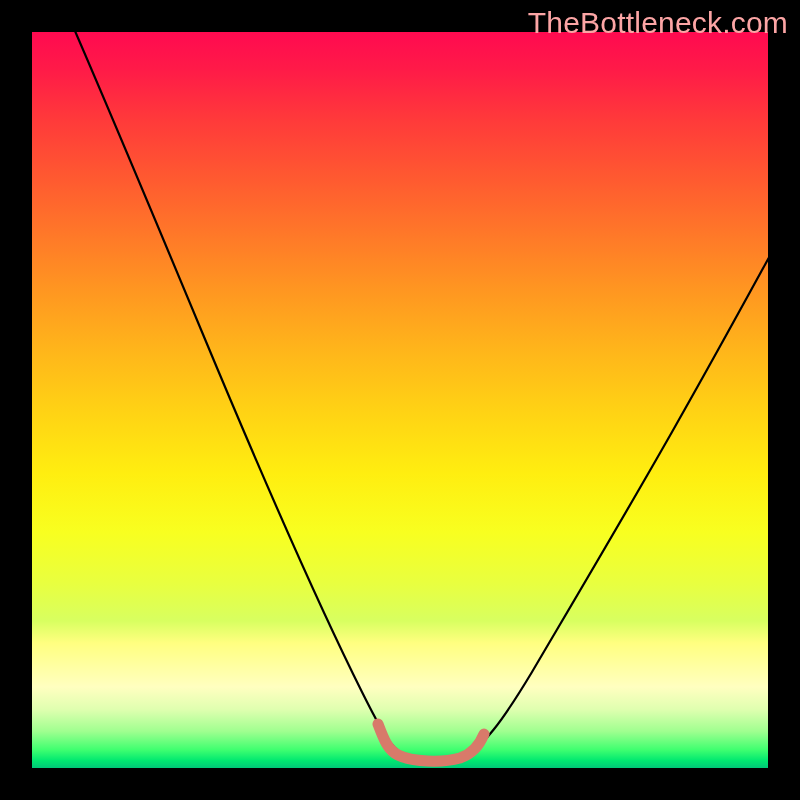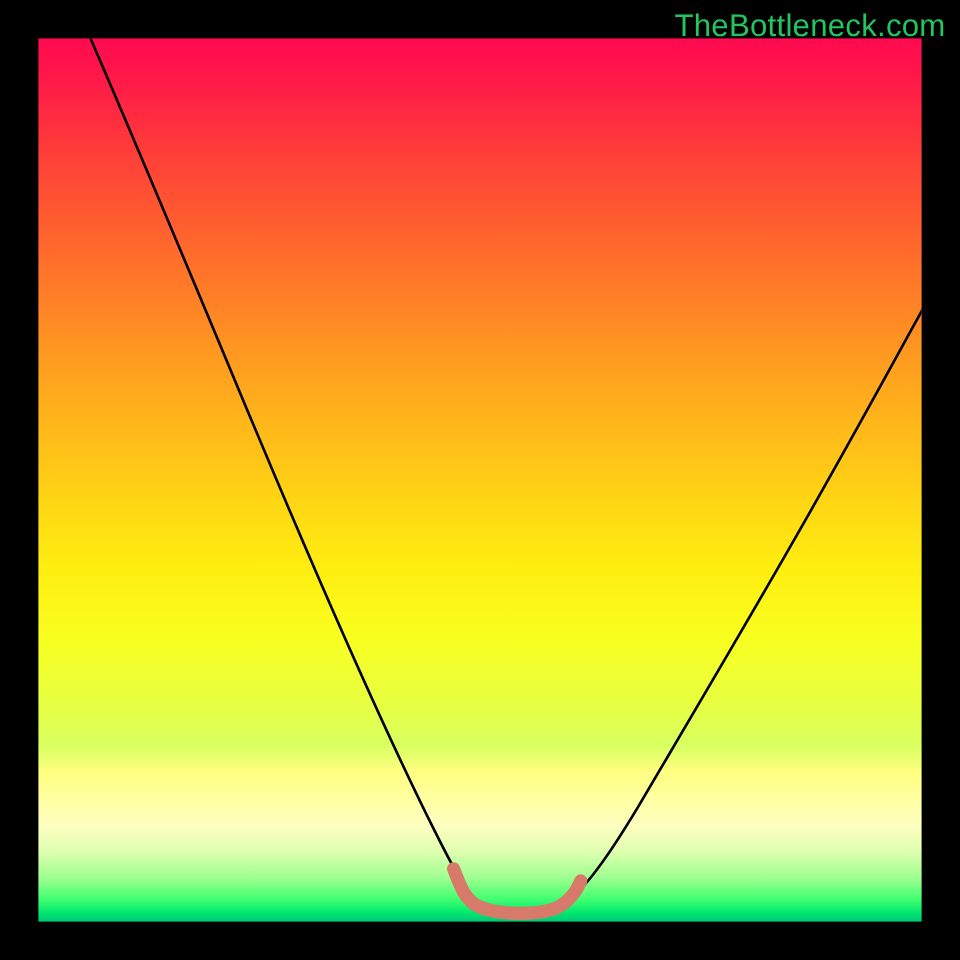--- a/index.html
+++ b/index.html
@@ -44,23 +44,23 @@
     left: 0;
     top: 0;
     width: 736px;
     height: 736px;
   }
   .attribution {
     position: absolute;
     top: 6px;
     right: 12px;
     font-family: Arial, Helvetica, sans-serif;
-    font-size: 26px;
+    font-size: 30px;
     font-weight: 400;
-    color: #22c55e;
+    color: #fca5a5;
     letter-spacing: 0.2px;
     text-align: center;
   }
 </style>
 </head>
 <body>
 
 <div class="chart-container">
   <div class="plot-area">
     <svg class="curve-svg" viewBox="0 0 736 736" preserveAspectRatio="none">

